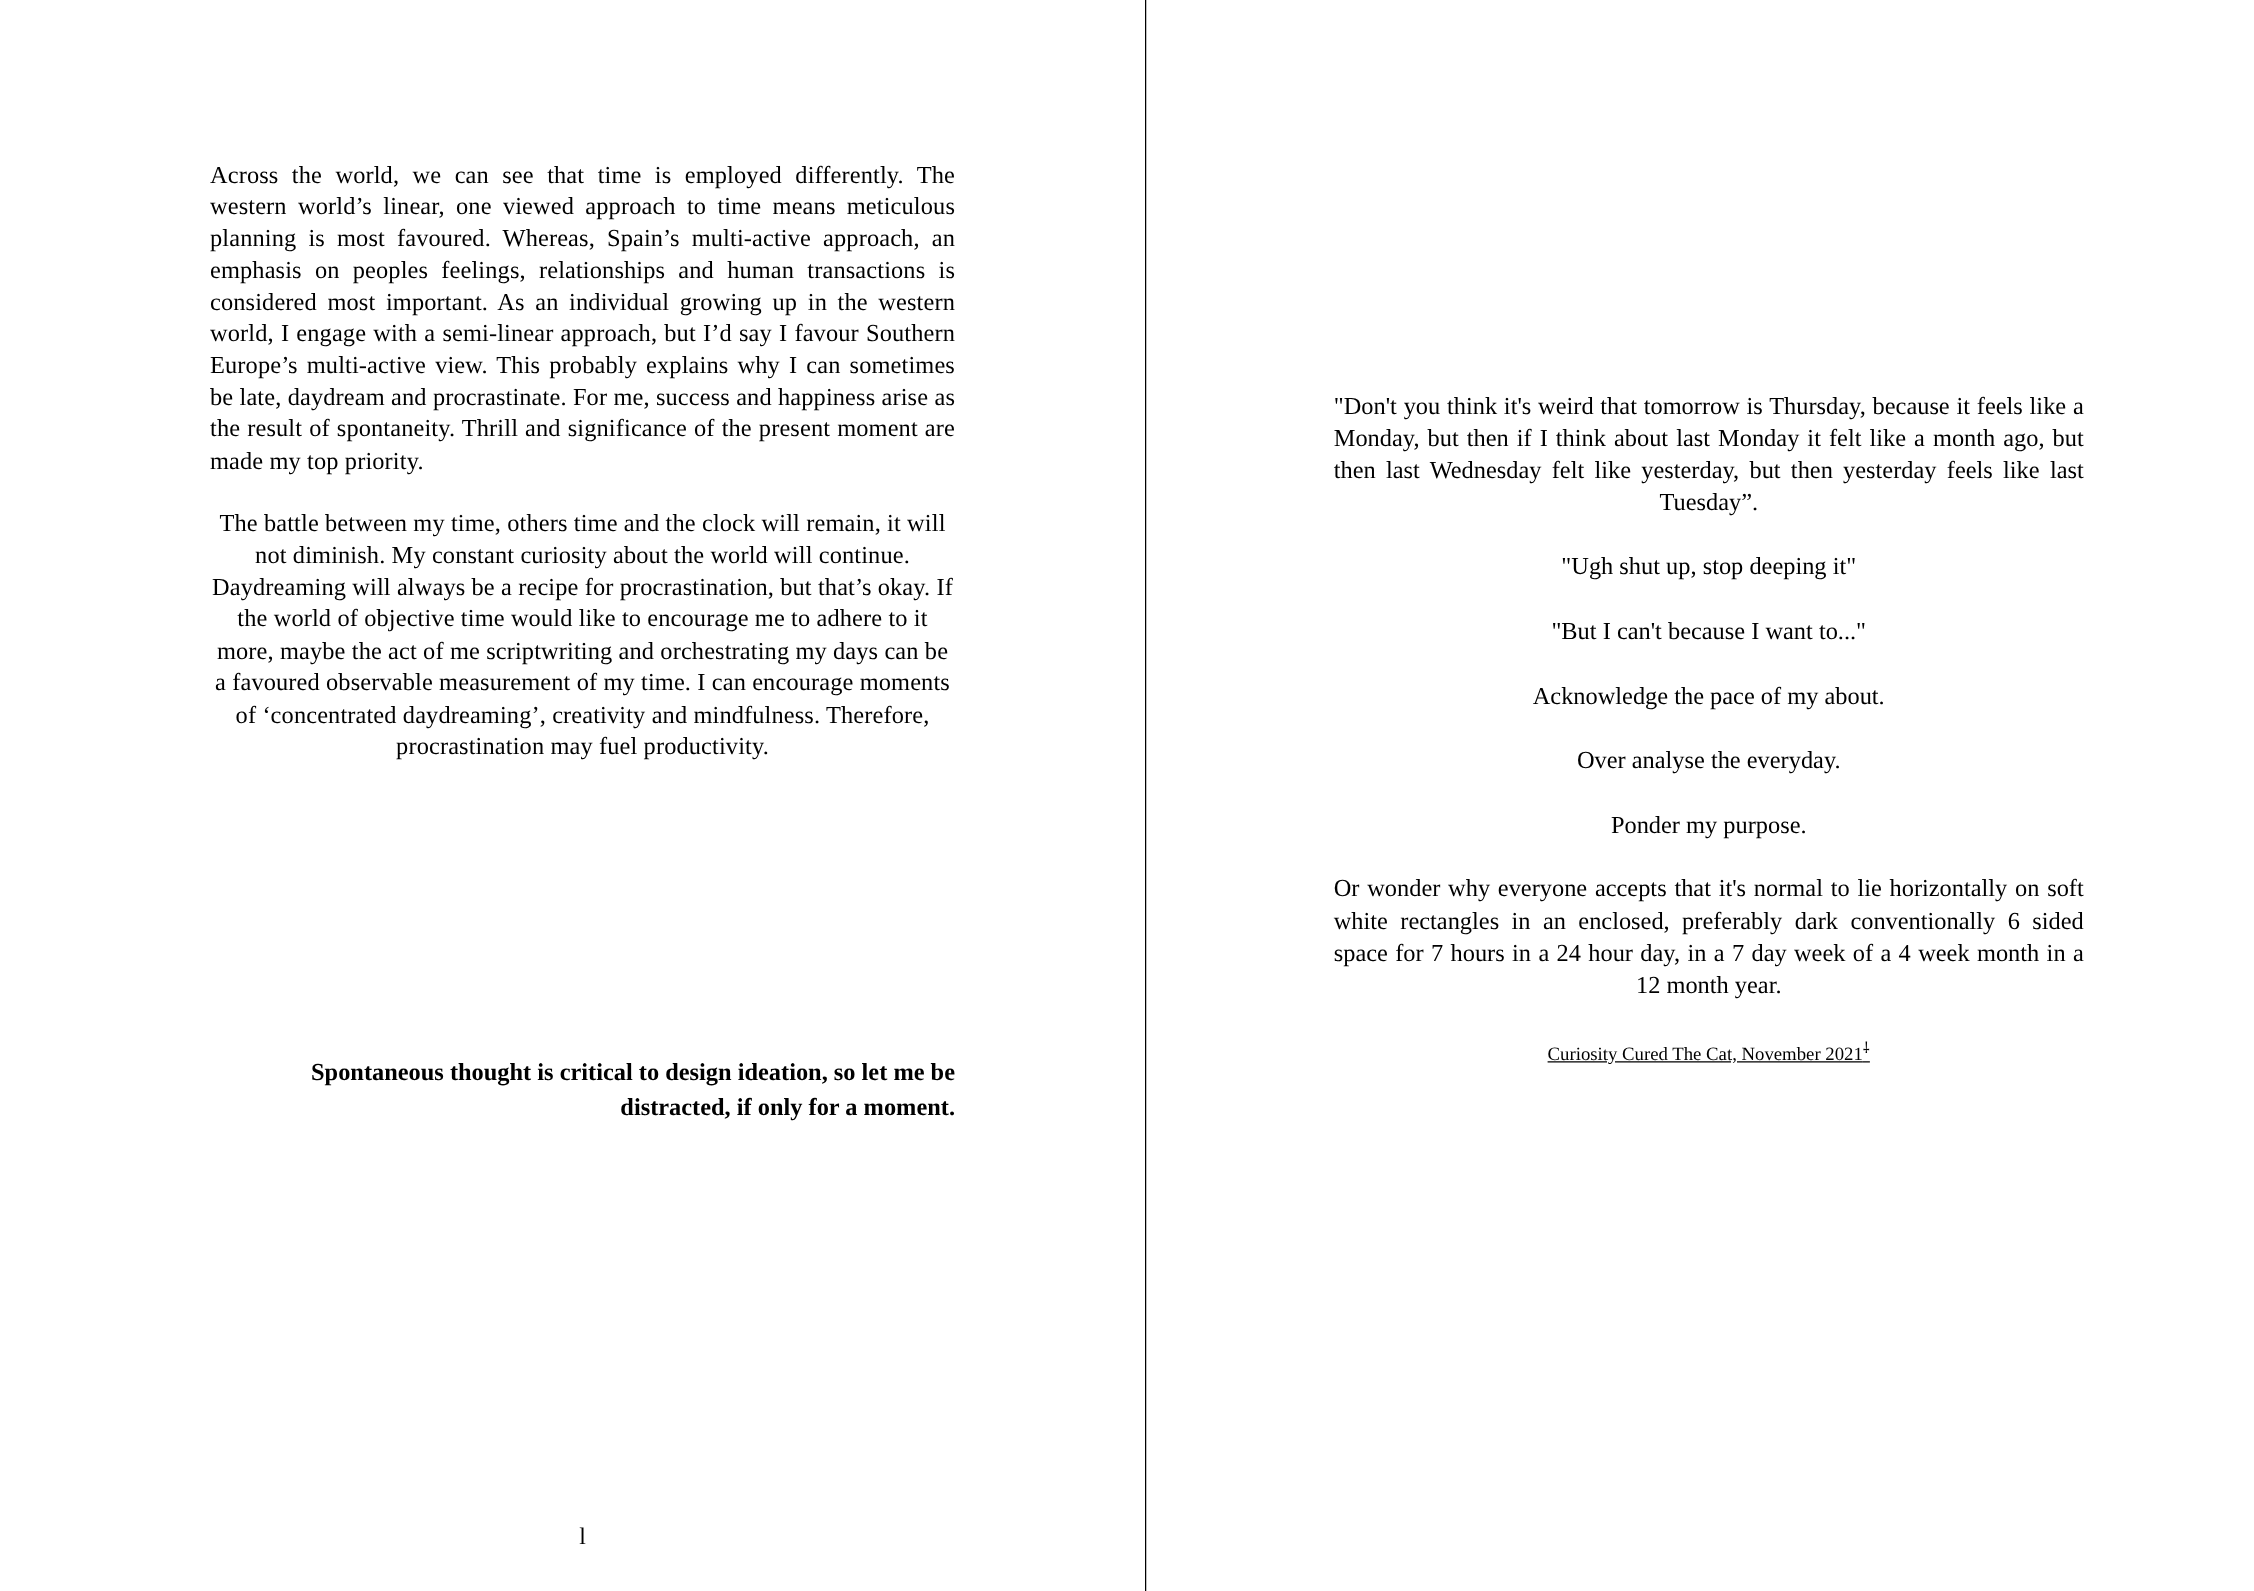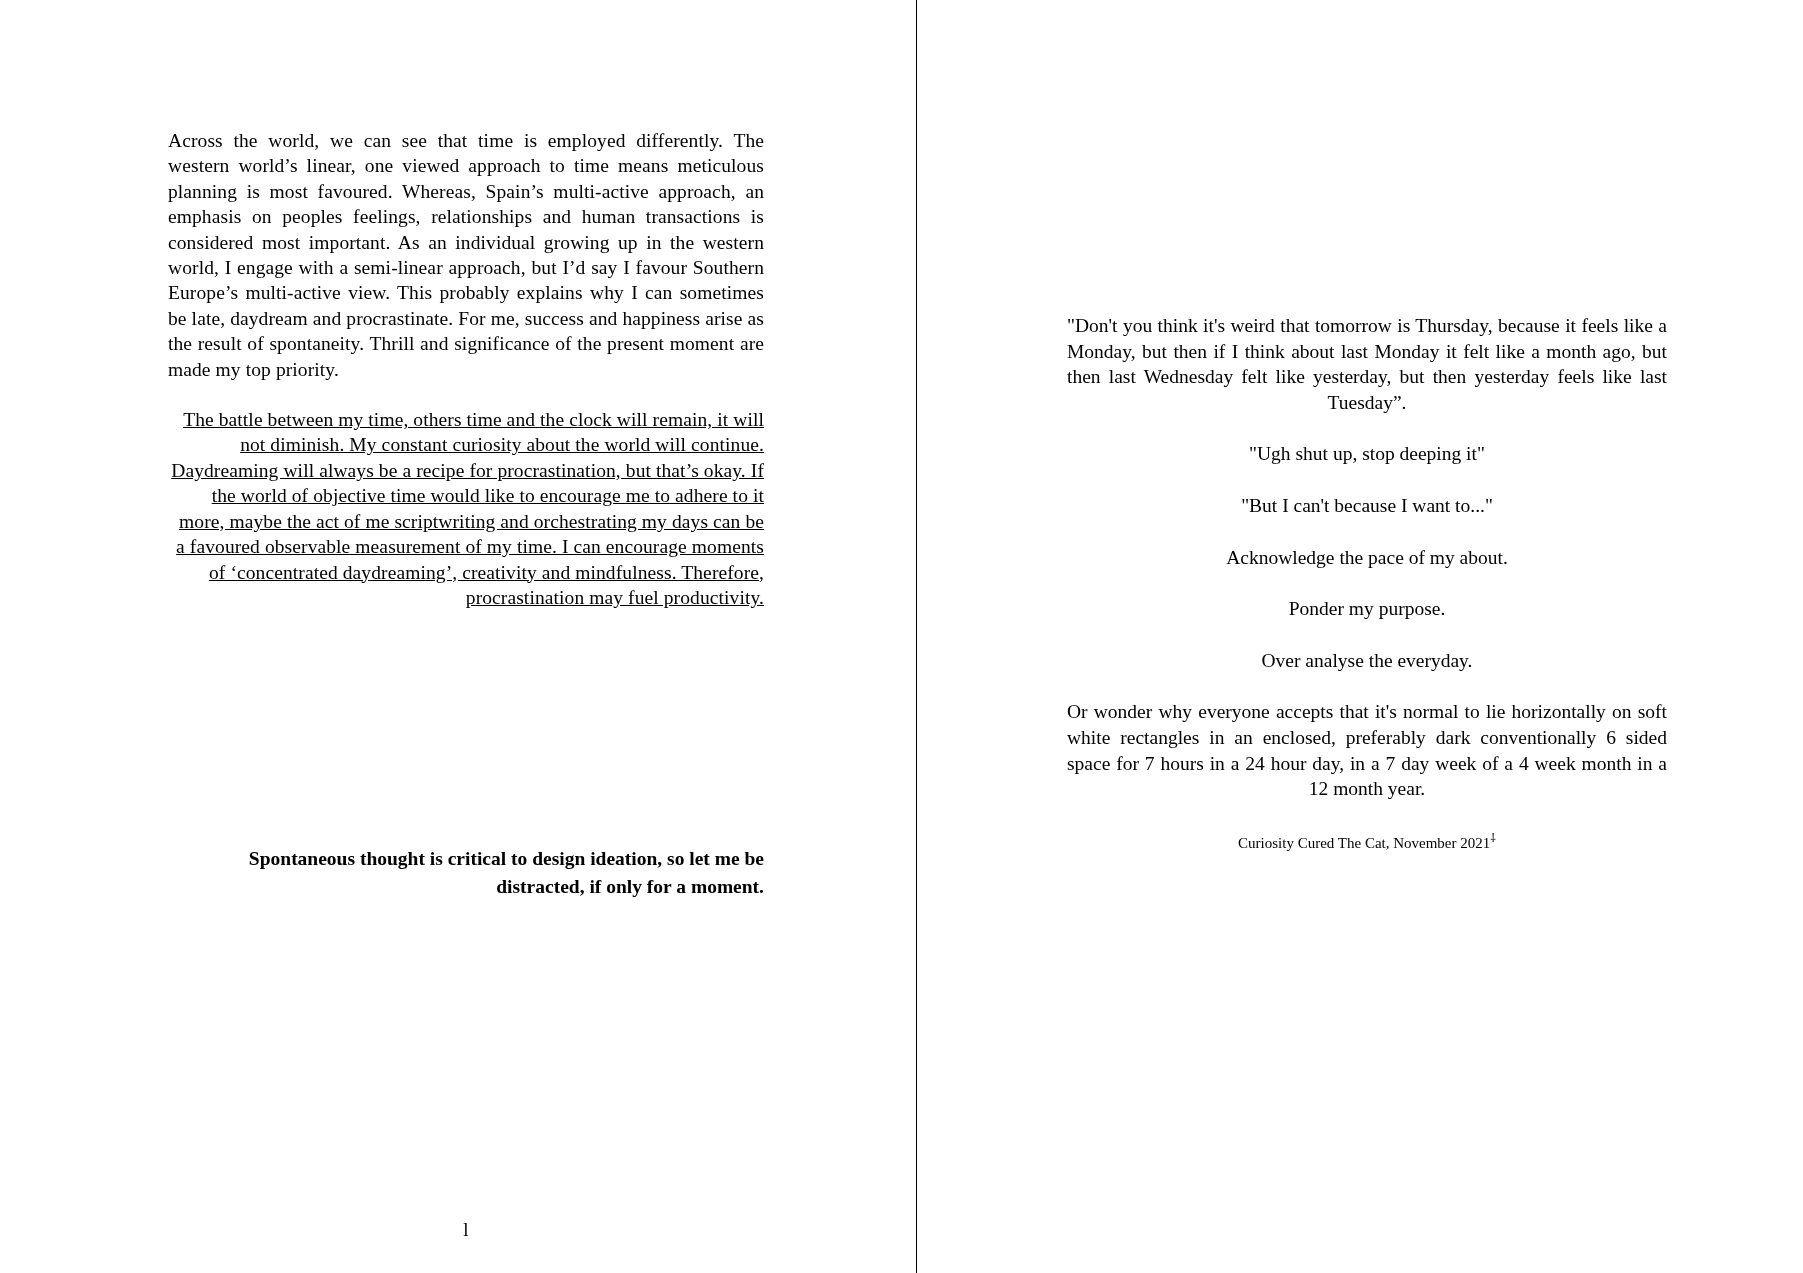--- a/index.html
+++ b/index.html
@@ -42,22 +42,21 @@
   }
   .para {
     font-size: 19.5px;
     line-height: 25.4px;
     text-align: justify;
     text-justify: inter-word;
     margin: 0 0 25px 0;
     letter-spacing: 0.1px;
   }
   .para.ragged {
-    text-align: right;
-    text-decoration: underline;
+    text-align: center;
   }
   .left-statement {
     position: absolute;
     left: 152px;
     top: 845px;
     width: 596px;
     font-size: 19.5px;
     line-height: 28px;
     font-weight: bold;
     text-align: right;
@@ -85,20 +84,21 @@
   }
   .r-block.justified {
     text-align: justify;
     text-align-last: center;
   }
   .r-credit {
     font-size: 15px;
     line-height: 20px;
     margin-top: 20px;
     position: relative;
+    text-decoration: underline;
   }
   .r-credit sup {
     font-size: 12px;
     vertical-align: super;
   }
   .right-folio { left: 0; }
 </style>
 </head>
 <body>
 
@@ -112,21 +112,21 @@
     <div class="left-statement">Spontaneous thought is critical to design ideation, so let me be distracted, if only for a moment.</div>
     <div class="folio left-folio">l</div>
   </div>
 
   <div class="page page-right">
     <div class="right-body">
       <p class="r-block justified">"Don't you think it's weird that tomorrow is Thursday, because it feels like a Monday, but then if I think about last Monday it felt like a month ago, but then last Wednesday felt like yesterday, but then yesterday feels like last Tuesday”.</p>
       <p class="r-block">"Ugh shut up, stop deeping it"</p>
       <p class="r-block">"But I can't because I want to..."</p>
       <p class="r-block">Acknowledge the pace of my about.</p>
+      <p class="r-block">Over analyse the everyday.</p>
       <p class="r-block">Ponder my purpose.</p>
-      <p class="r-block">Over analyse the everyday.</p>
       <p class="r-block justified">Or wonder why everyone accepts that it's normal to lie horizontally on soft white rectangles in an enclosed, preferably dark conventionally 6 sided space for 7 hours in a 24 hour day, in a 7 day week of a 4 week month in a 12 month year.</p>
       <p class="r-credit"><span>Curiosity Cured The Cat, November 2021</span><sup>⸸</sup></p>
     </div>
 
   </div>
 
 </div>
 
 </body></html>

